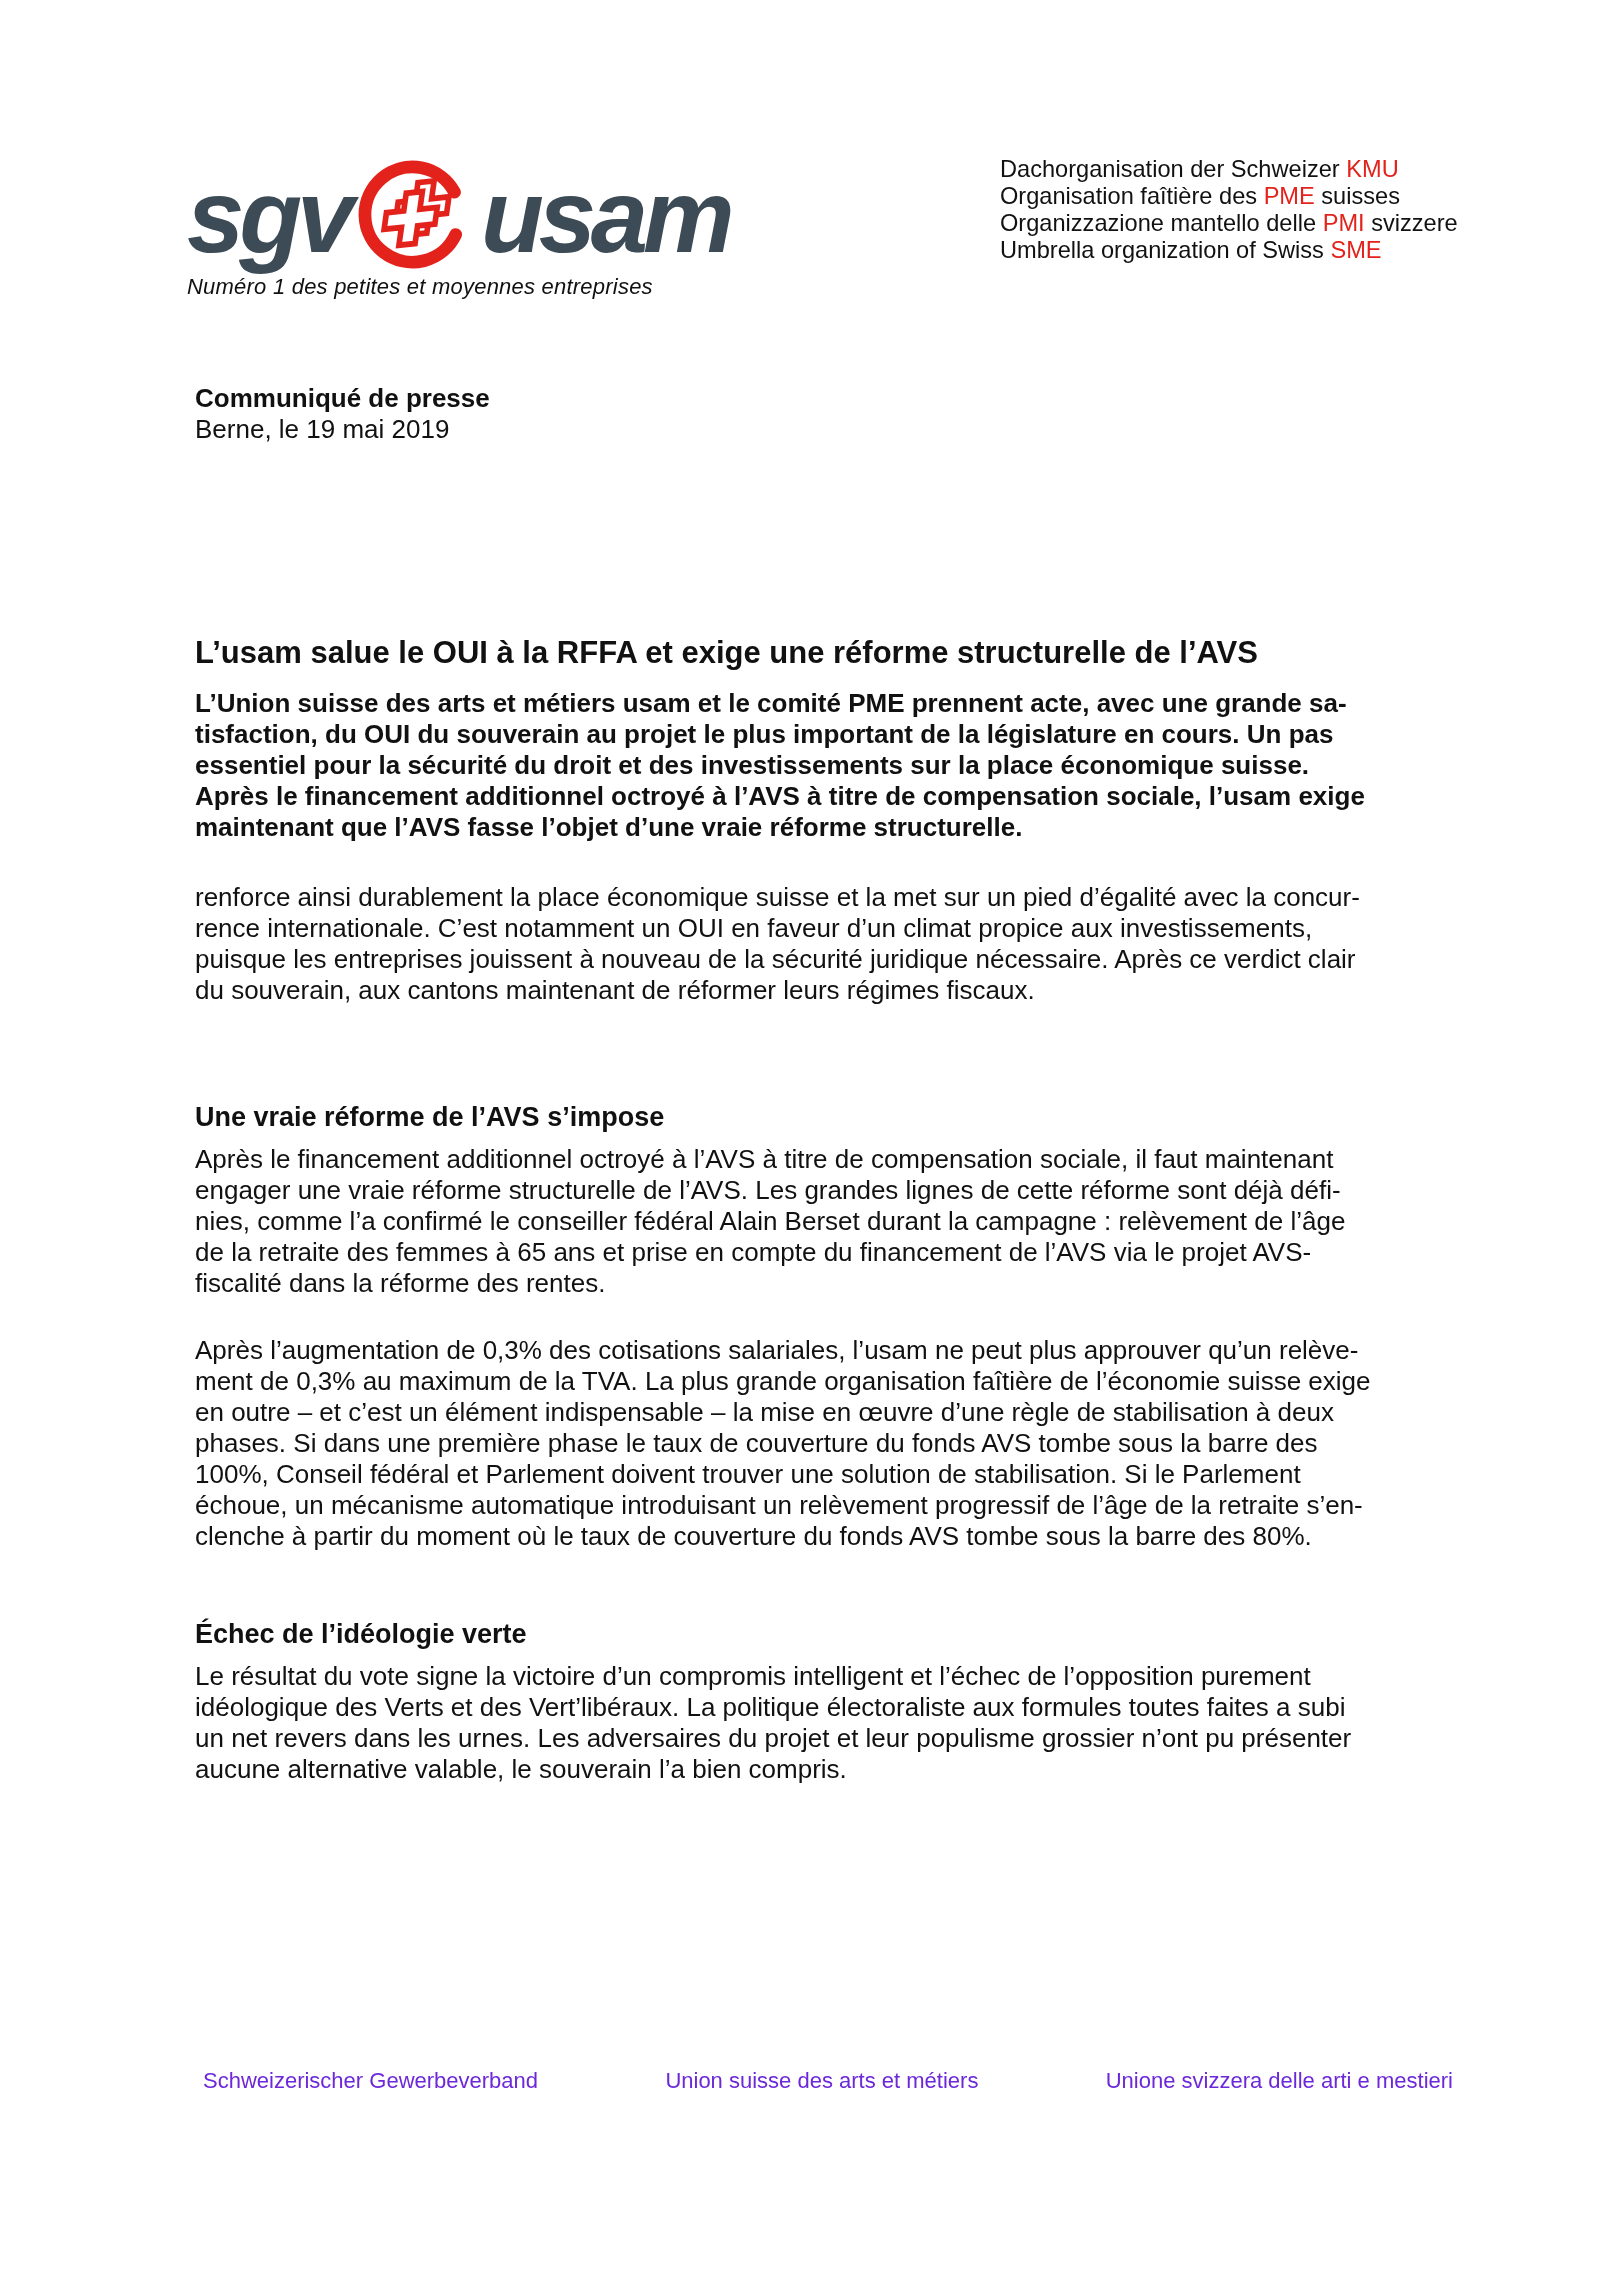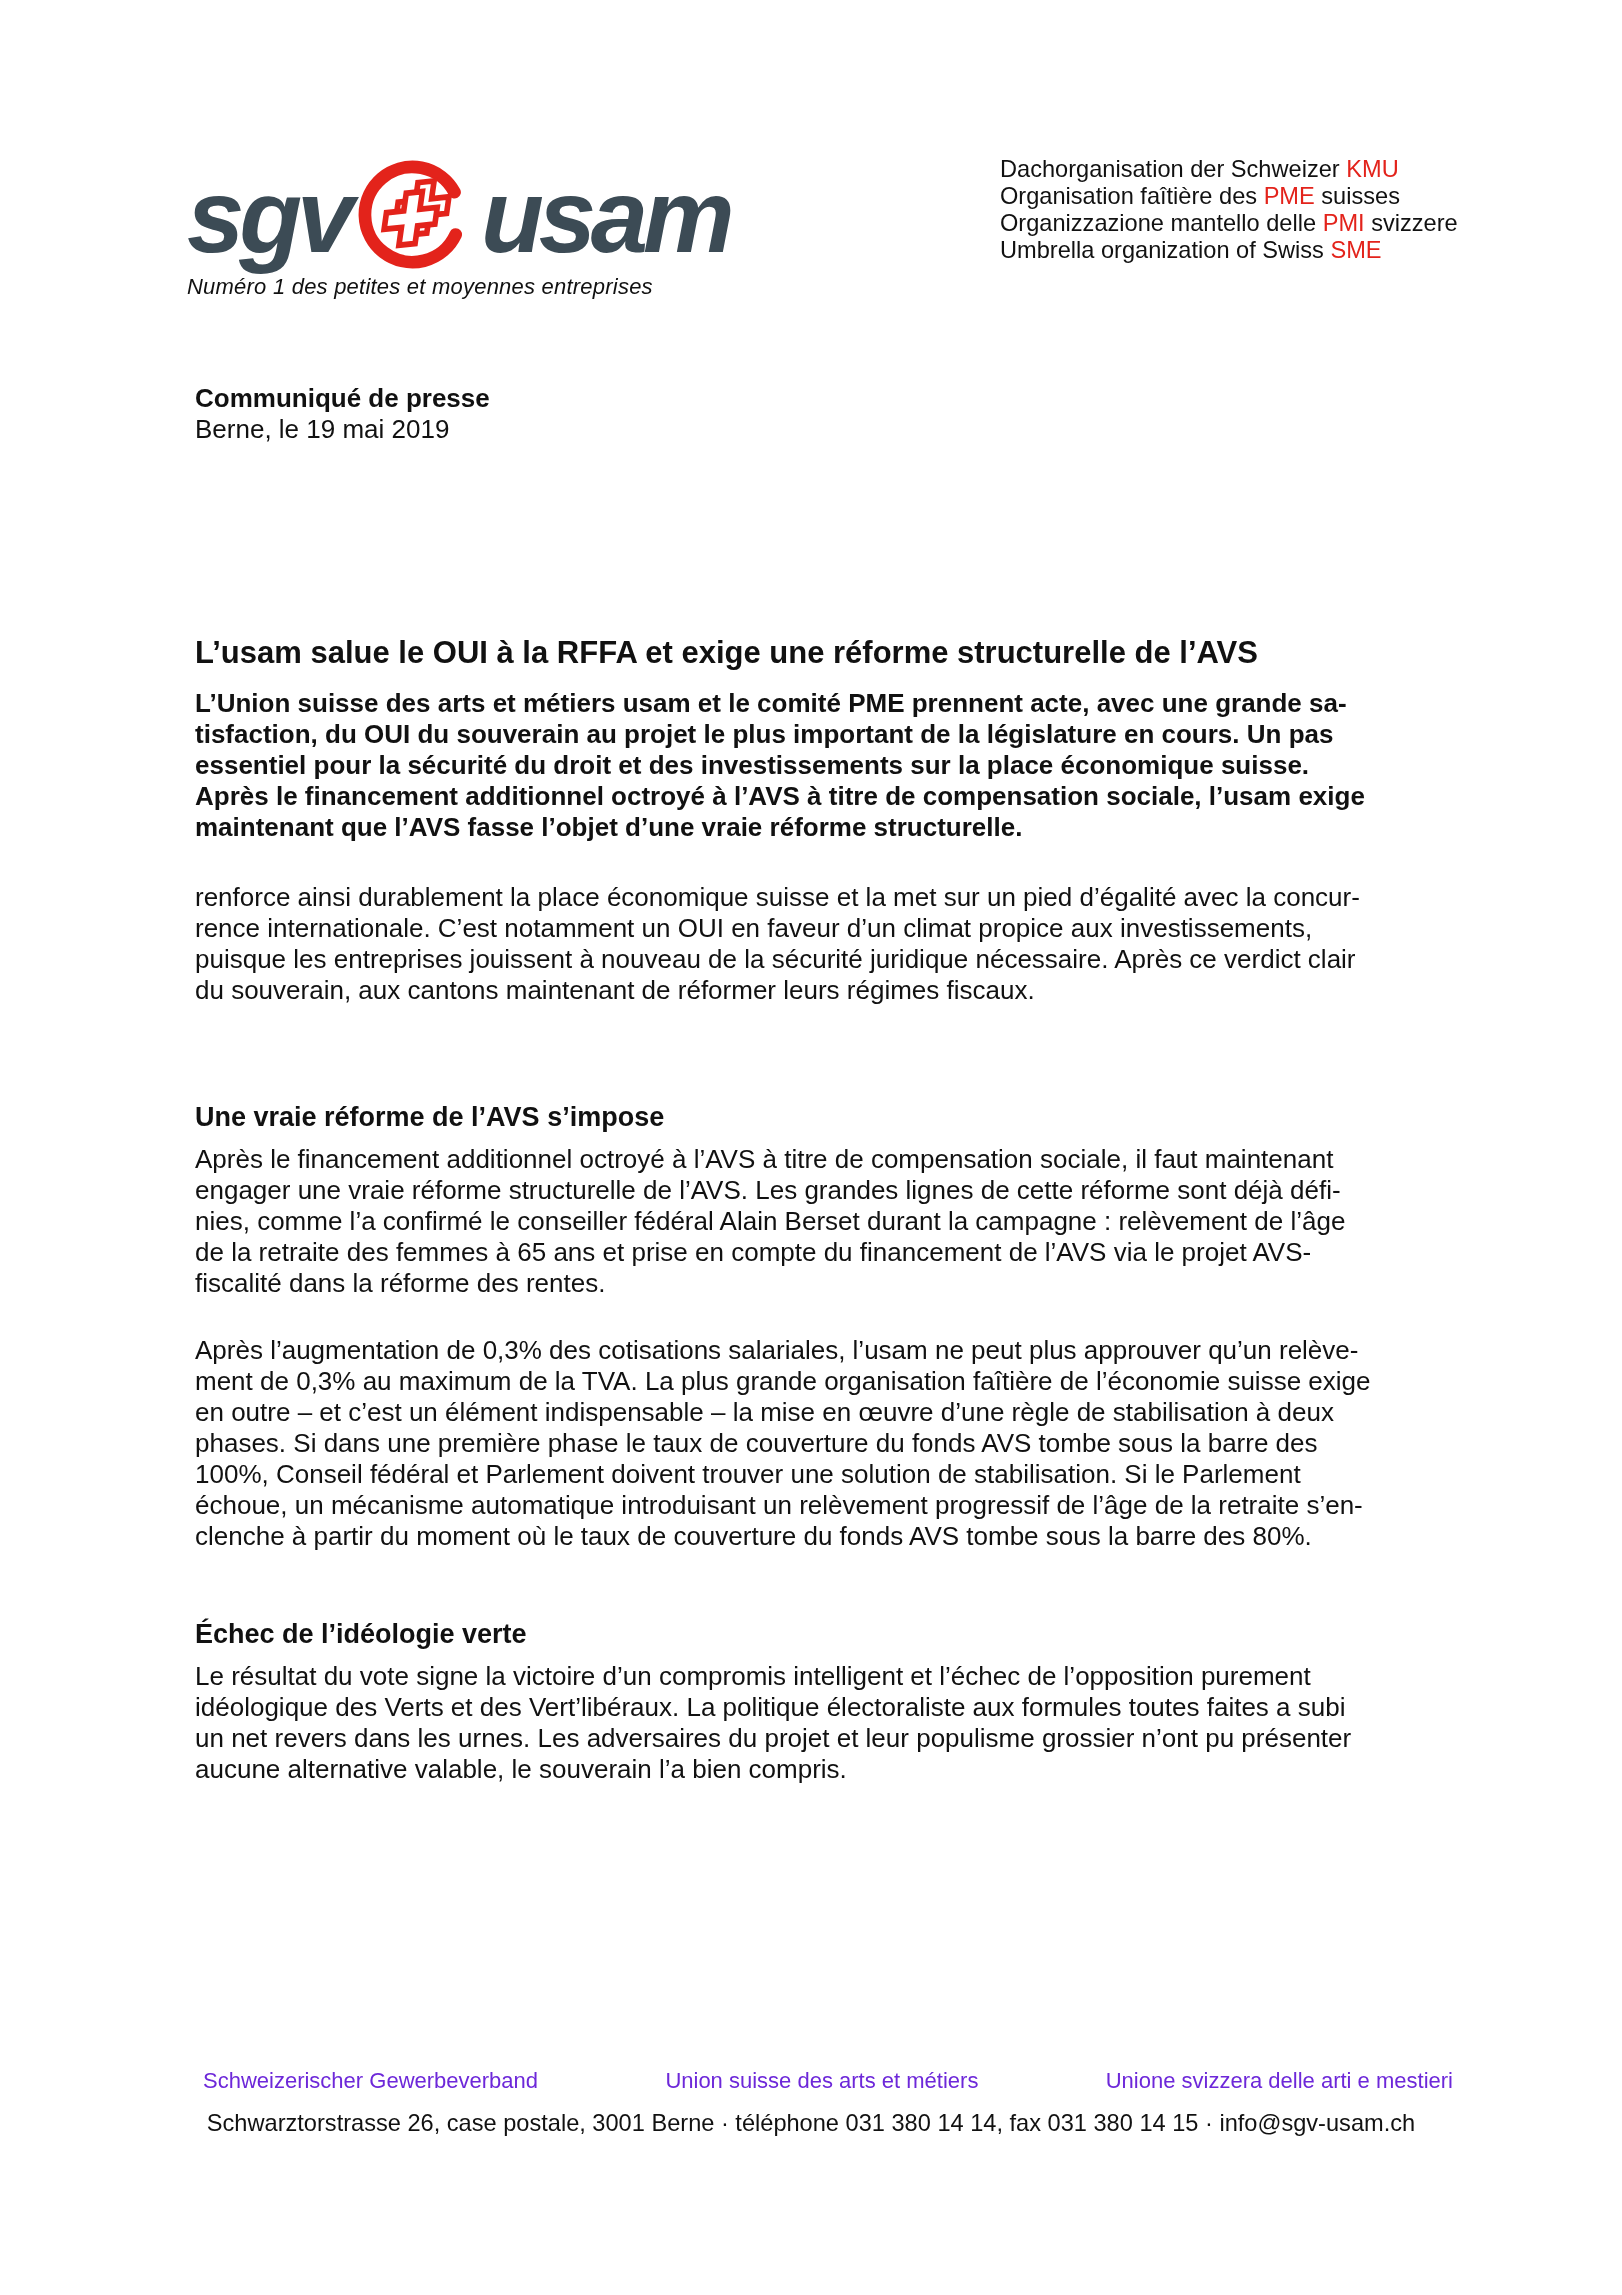--- a/index.html
+++ b/index.html
@@ -142,16 +142,15 @@
       <div>idéologique des Verts et des Vert’libéraux. La politique électoraliste aux formules toutes faites a subi</div>
       <div>un net revers dans les urnes. Les adversaires du projet et leur populisme grossier n’ont pu présenter</div>
       <div>aucune alternative valable, le souverain l’a bien compris.</div>
     </div>
 
   <div class="footer-orgs">
     <span>Schweizerischer Gewerbeverband</span>
     <span>Union suisse des arts et métiers</span>
     <span>Unione svizzera delle arti e mestieri</span>
   </div>
-  <div class="footer-address">Schwarztorstrasse 26, case postale, 3001 Berne  ·  téléphone 031 380 14 14, fax 031 380 14 15  ·  info@sgv-usam.ch</div>
 
 </div>
 
 
 </body></html>

